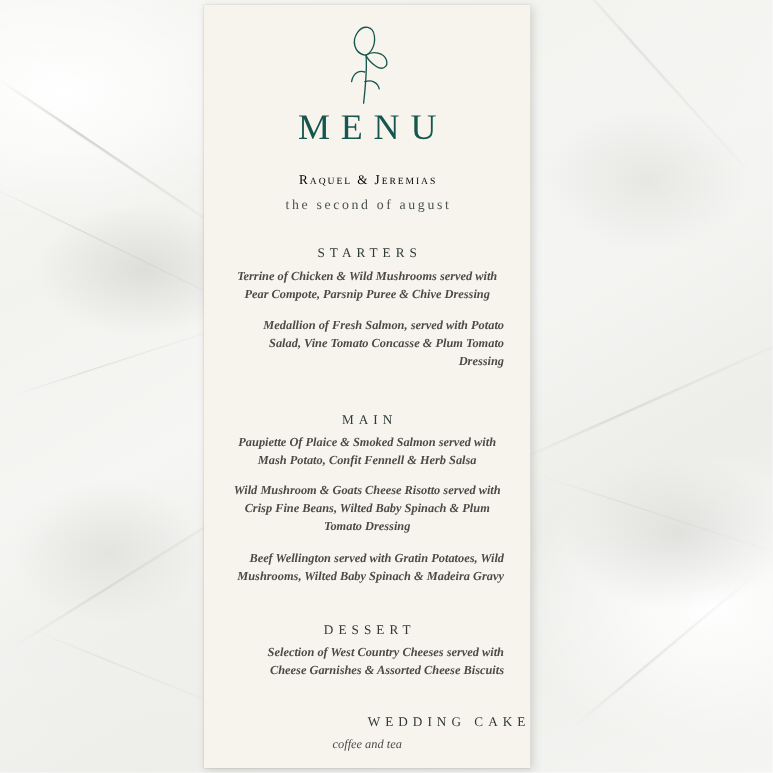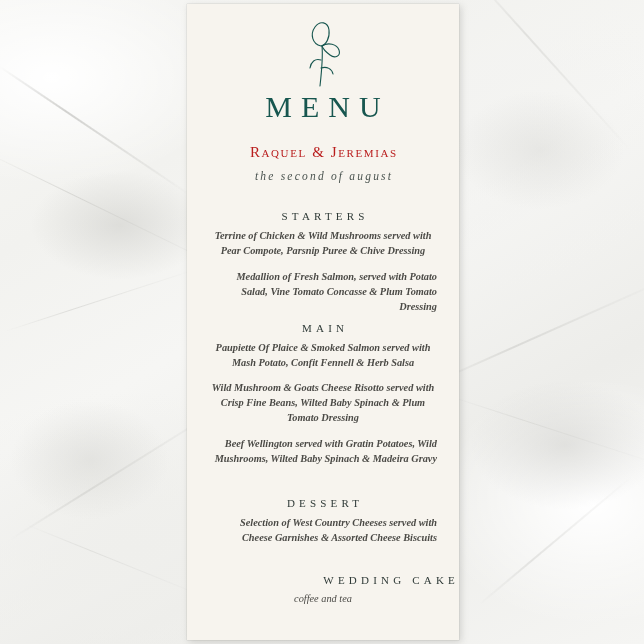--- a/index.html
+++ b/index.html
@@ -46,21 +46,21 @@
     pointer-events: none;
   }
   .s1 { left: 30px; top: 170px; width: 180px; height: 110px; background: radial-gradient(ellipse at center, rgba(200,200,196,.5), rgba(200,200,196,0) 70%); }
   .s2 { left: 470px; top: 380px; width: 190px; height: 130px; background: radial-gradient(ellipse at center, rgba(198,198,194,.45), rgba(198,198,194,0) 70%); }
   .s3 { left: 10px; top: 400px; width: 160px; height: 120px; background: radial-gradient(ellipse at center, rgba(205,205,201,.4), rgba(205,205,201,0) 70%); }
   .s4 { left: 455px; top: 90px; width: 170px; height: 120px; background: radial-gradient(ellipse at center, rgba(206,206,202,.35), rgba(206,206,202,0) 70%); }
 
   
   .card {
     position: absolute;
-    left: 187px;
+    left: 170px;
     top: 4px;
     width: 272px;
     height: 636px;
     background: #f7f4ee;
     box-shadow: 2px 2px 7px rgba(90,90,86,0.22), 0 0 1px rgba(120,120,115,0.5);
     overflow: hidden;
   }
   .inner {
     position: absolute;
     left: 0;
@@ -79,31 +79,30 @@
   .menu-title {
     color: #17564f;
     font-family: "Liberation Serif", serif;
     font-size: 30px;
     letter-spacing: 9px;
     margin-top: 2px;
     text-indent: 9px;
     font-weight: 400;
   }
   .couple {
-    color: #b91c1c;
-    font-size: 15px;
+    color: #000000;
+    font-size: 11px;
     letter-spacing: 1.6px;
     margin-top: 20px;
     font-variant: small-caps;
     text-indent: 1.6px;
   }
   .date {
     color: #4a534f;
     font-size: 11.5px;
-    font-style: italic;
     letter-spacing: 2.2px;
     margin-top: 9px;
     text-indent: 2.2px;
   }
   .course {
     margin-top: 24px;
   }
   .course-name {
     color: #2f3a37;
     font-size: 11px;
@@ -129,21 +128,21 @@
     padding: 0 22px;
     margin-bottom: 16px;
   }
   .footer-line {
     color: #4b4a46;
     font-size: 10.3px;
     font-style: italic;
     padding: 0 22px;
   }
   .c-starters { margin-top: 28px; }
-  .c-main { margin-top: 7px; }
+  .c-main { margin-top: 34px; }
   .c-dessert { margin-top: 30px; }
   .c-cake { margin-top: 28px; text-align: right; }
 </style>
 </head>
 <body>
 
 <div class="stage">
   <div class="vein v1"></div>
   <div class="vein v2"></div>
   <div class="vein v3"></div>

